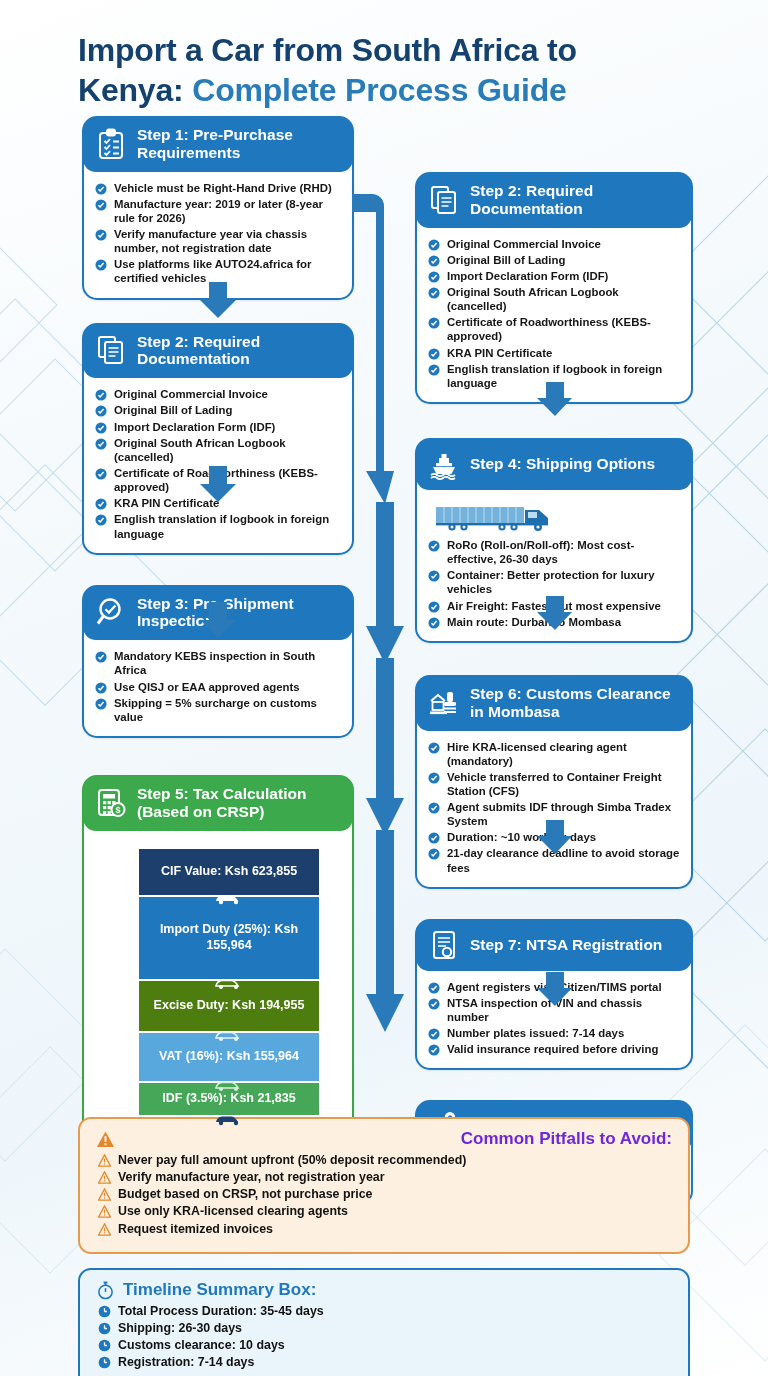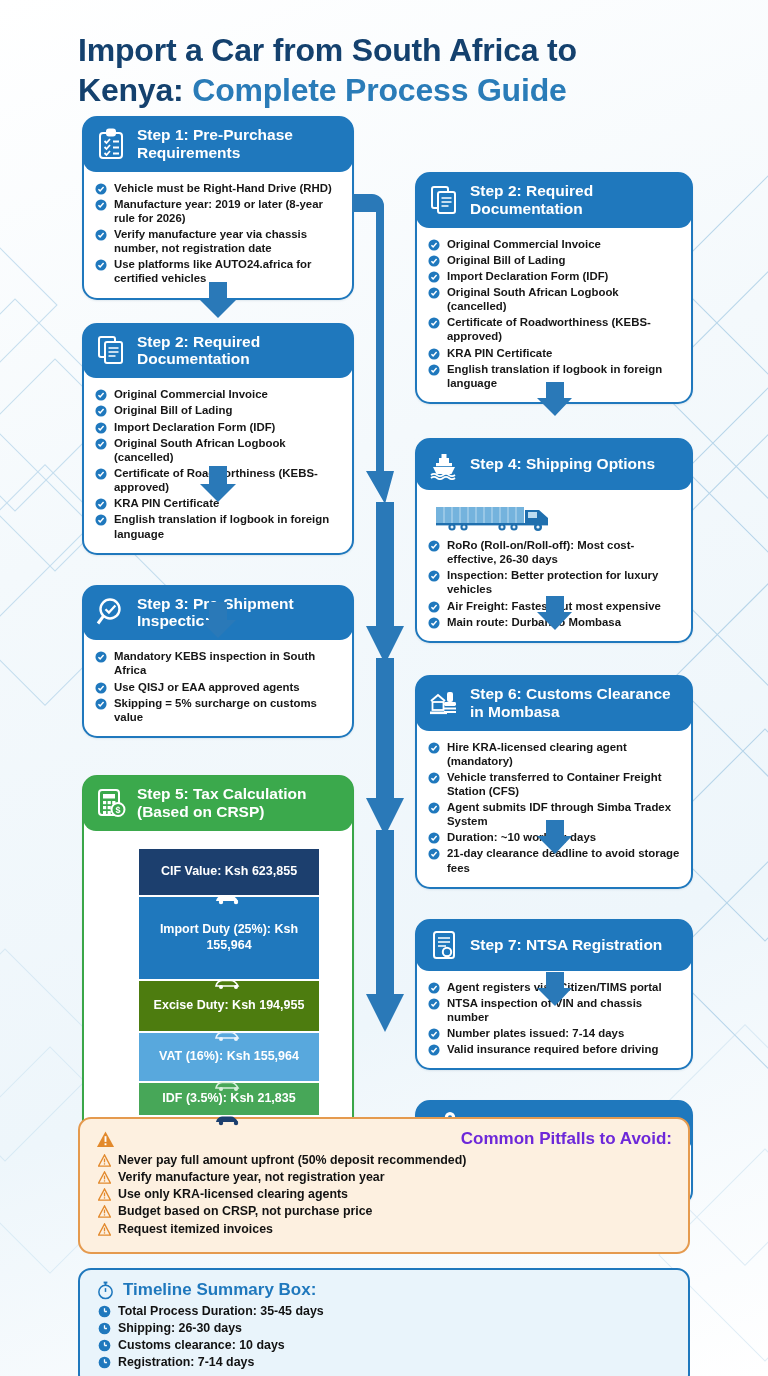--- a/index.html
+++ b/index.html
@@ -563,21 +563,21 @@
                     <svg viewBox="0 0 14 14">
                       <circle cx="7" cy="7" r="6.5" fill="#1f78bd"></circle>
                       <path d="M4 7.2 l2 2 l4-4.4" fill="none" stroke="#fff" stroke-width="1.7"></path>
                     </svg>
                   </span><span>RoRo (Roll-on/Roll-off): Most cost-effective, 26-30 days</span></li>
               <li><span class="tick">
                     <svg viewBox="0 0 14 14">
                       <circle cx="7" cy="7" r="6.5" fill="#1f78bd"></circle>
                       <path d="M4 7.2 l2 2 l4-4.4" fill="none" stroke="#fff" stroke-width="1.7"></path>
                     </svg>
-                  </span><span>Inspection: Better protection for luxury vehicles</span></li>
+                  </span><span>Container: Better protection for luxury vehicles</span></li>
               <li><span class="tick">
                     <svg viewBox="0 0 14 14">
                       <circle cx="7" cy="7" r="6.5" fill="#1f78bd"></circle>
                       <path d="M4 7.2 l2 2 l4-4.4" fill="none" stroke="#fff" stroke-width="1.7"></path>
                     </svg>
                   </span><span>Air Freight: Fastest but most expensive</span></li>
               <li><span class="tick">
                     <svg viewBox="0 0 14 14">
                       <circle cx="7" cy="7" r="6.5" fill="#1f78bd"></circle>
                       <path d="M4 7.2 l2 2 l4-4.4" fill="none" stroke="#fff" stroke-width="1.7"></path>
@@ -740,28 +740,28 @@
                 <rect x="6.3" y="5" width="1.4" height="4" fill="#e2892c"></rect>
                 <rect x="6.3" y="10" width="1.4" height="1.4" fill="#e2892c"></rect>
               </svg>
             </span><span>Verify manufacture year, not registration year</span></li>
         <li><span class="mk">
               <svg viewBox="0 0 14 14">
                 <path d="M7 1 L13.4 13 H0.6 z" fill="none" stroke="#e2892c" stroke-width="1.4"></path>
                 <rect x="6.3" y="5" width="1.4" height="4" fill="#e2892c"></rect>
                 <rect x="6.3" y="10" width="1.4" height="1.4" fill="#e2892c"></rect>
               </svg>
-            </span><span>Use only KRA-licensed clearing agents</span></li>
+            </span><span>Budget based on CRSP, not purchase price</span></li>
         <li><span class="mk">
               <svg viewBox="0 0 14 14">
                 <path d="M7 1 L13.4 13 H0.6 z" fill="none" stroke="#e2892c" stroke-width="1.4"></path>
                 <rect x="6.3" y="5" width="1.4" height="4" fill="#e2892c"></rect>
                 <rect x="6.3" y="10" width="1.4" height="1.4" fill="#e2892c"></rect>
               </svg>
-            </span><span>Budget based on CRSP, not purchase price</span></li>
+            </span><span>Use only KRA-licensed clearing agents</span></li>
         <li><span class="mk">
               <svg viewBox="0 0 14 14">
                 <path d="M7 1 L13.4 13 H0.6 z" fill="none" stroke="#e2892c" stroke-width="1.4"></path>
                 <rect x="6.3" y="5" width="1.4" height="4" fill="#e2892c"></rect>
                 <rect x="6.3" y="10" width="1.4" height="1.4" fill="#e2892c"></rect>
               </svg>
             </span><span>Request itemized invoices</span></li>
       </ul>
     </div>
 

